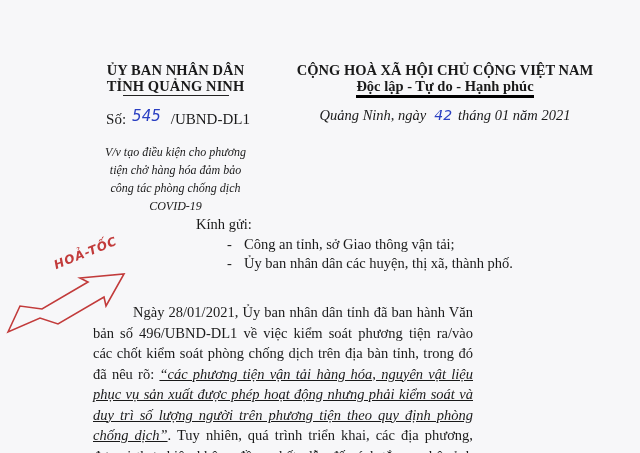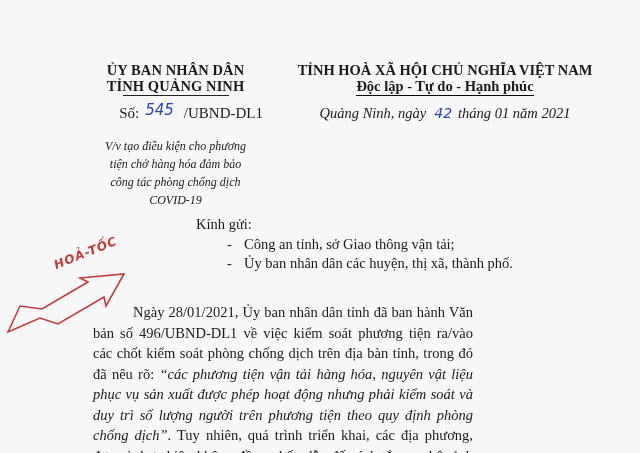--- a/index.html
+++ b/index.html
@@ -11,44 +11,44 @@
     position: relative;
   }
   .page { position: absolute; left: 0; top: 12px; width: 577px; height: 453px; }
 
   .left-header {
     position: absolute; left: 88px; top: 50px; width: 175px;
     text-align: center; line-height: 16px;
   }
   .org-line { font-weight: bold; font-size: 14.5px; letter-spacing: 0.1px; }
   .org-rule { width: 106px; height: 1px; background: #222; margin: 1px auto 0; }
-  .doc-number { font-size: 15px; margin-top: 9px; text-align: right; padding-left: 5px; white-space: nowrap; }
+  .doc-number { font-size: 15px; margin-top: 15px; text-align: center; padding-left: 5px; white-space: nowrap; }
   .handwritten { color: #2a3fc2; font-style: italic; font-family: "DejaVu Sans", sans-serif; font-size: 15px; padding: 0 10px 0 6px; position: relative; top: -3px; }
   .subject { font-size: 12px; line-height: 18px; margin-top: 16px; font-style: italic; }
 
   .right-header {
     position: absolute; left: 285px; top: 50px; width: 320px;
     text-align: center; line-height: 16px;
   }
   .nation-line { font-weight: bold; font-size: 14.5px; white-space: nowrap; }
-  .motto { font-weight: bold; font-size: 14.5px; margin-top: 0; display: inline-block; border-bottom: 1px solid #000000; padding-bottom: 1px; }
+  .motto { font-weight: bold; font-size: 14.5px; margin-top: 0; display: inline-block; border-bottom: 3px solid #000000; padding-bottom: 1px; }
   .date-line { font-style: italic; font-size: 14.5px; margin-top: 9px; white-space: nowrap; }
   .date-line .handwritten { font-size: 14px; padding: 0 6px 0 8px; top: 0; }
 
   .recipients { position: absolute; left: 196px; top: 203px; font-size: 14.5px; line-height: 19.5px; }
   .recipients-title { }
   .recipients-list { list-style: none; margin: 0; padding: 0 0 0 31px; }
   .recipients-list li::before { content: "-"; display: inline-block; width: 17px; }
 
   .body-text {
     position: absolute; left: 93px; top: 290px; width: 380px;
     font-size: 14.5px; line-height: 20.5px; text-align: justify;
     text-indent: 40px; width: 380px;
   }
-  .body-text .quote { font-style: italic; }
+  .body-text .quote { font-style: italic; text-decoration: underline; }
 
   .stamp { position: absolute; left: 0; top: 222px; width: 160px; height: 100px; }
   .stamp-text {
     position: absolute; left: 52px; top: 25px;
     font-family: "DejaVu Sans", sans-serif; font-weight: bold; font-style: italic;
     font-size: 12px; color: #c23b3b; letter-spacing: 1px;
     transform: rotate(-22deg); transform-origin: left top;
   }
 </style>
 </head>
@@ -65,21 +65,21 @@
     </div>
     <div class="subject">
       <div>V/v tạo điều kiện cho phương</div>
       <div>tiện chở hàng hóa đảm bảo</div>
       <div>công tác phòng chống dịch</div>
       <div>COVID-19</div>
     </div>
   </div>
 
   <div class="right-header">
-    <div class="nation-line">TỈNH HOÀ XÃ HỘI CHỦ NGHĨA VIỆT NAM</div>
+    <div class="nation-line">CỘNG HOÀ XÃ HỘI CHỦ CỘNG VIỆT NAM</div>
     <div class="motto">Độc lập - Tự do - Hạnh phúc</div>
     <div class="date-line">
       <span>Quảng Ninh, ngày</span><span class="handwritten">42</span><span>tháng  01 năm 2021</span>
     </div>
   </div>
 
   <div class="stamp">
     <svg width="160" height="100" viewBox="0 0 160 100">
       <path d="M8 98 L20 72 L42 75 L88 48 L80 44 L124 40 L106 72 L104 63 L58 90 L40 84 Z" fill="none" stroke="#c23b3b" stroke-width="1.6" stroke-linejoin="miter"></path>
     </svg>

